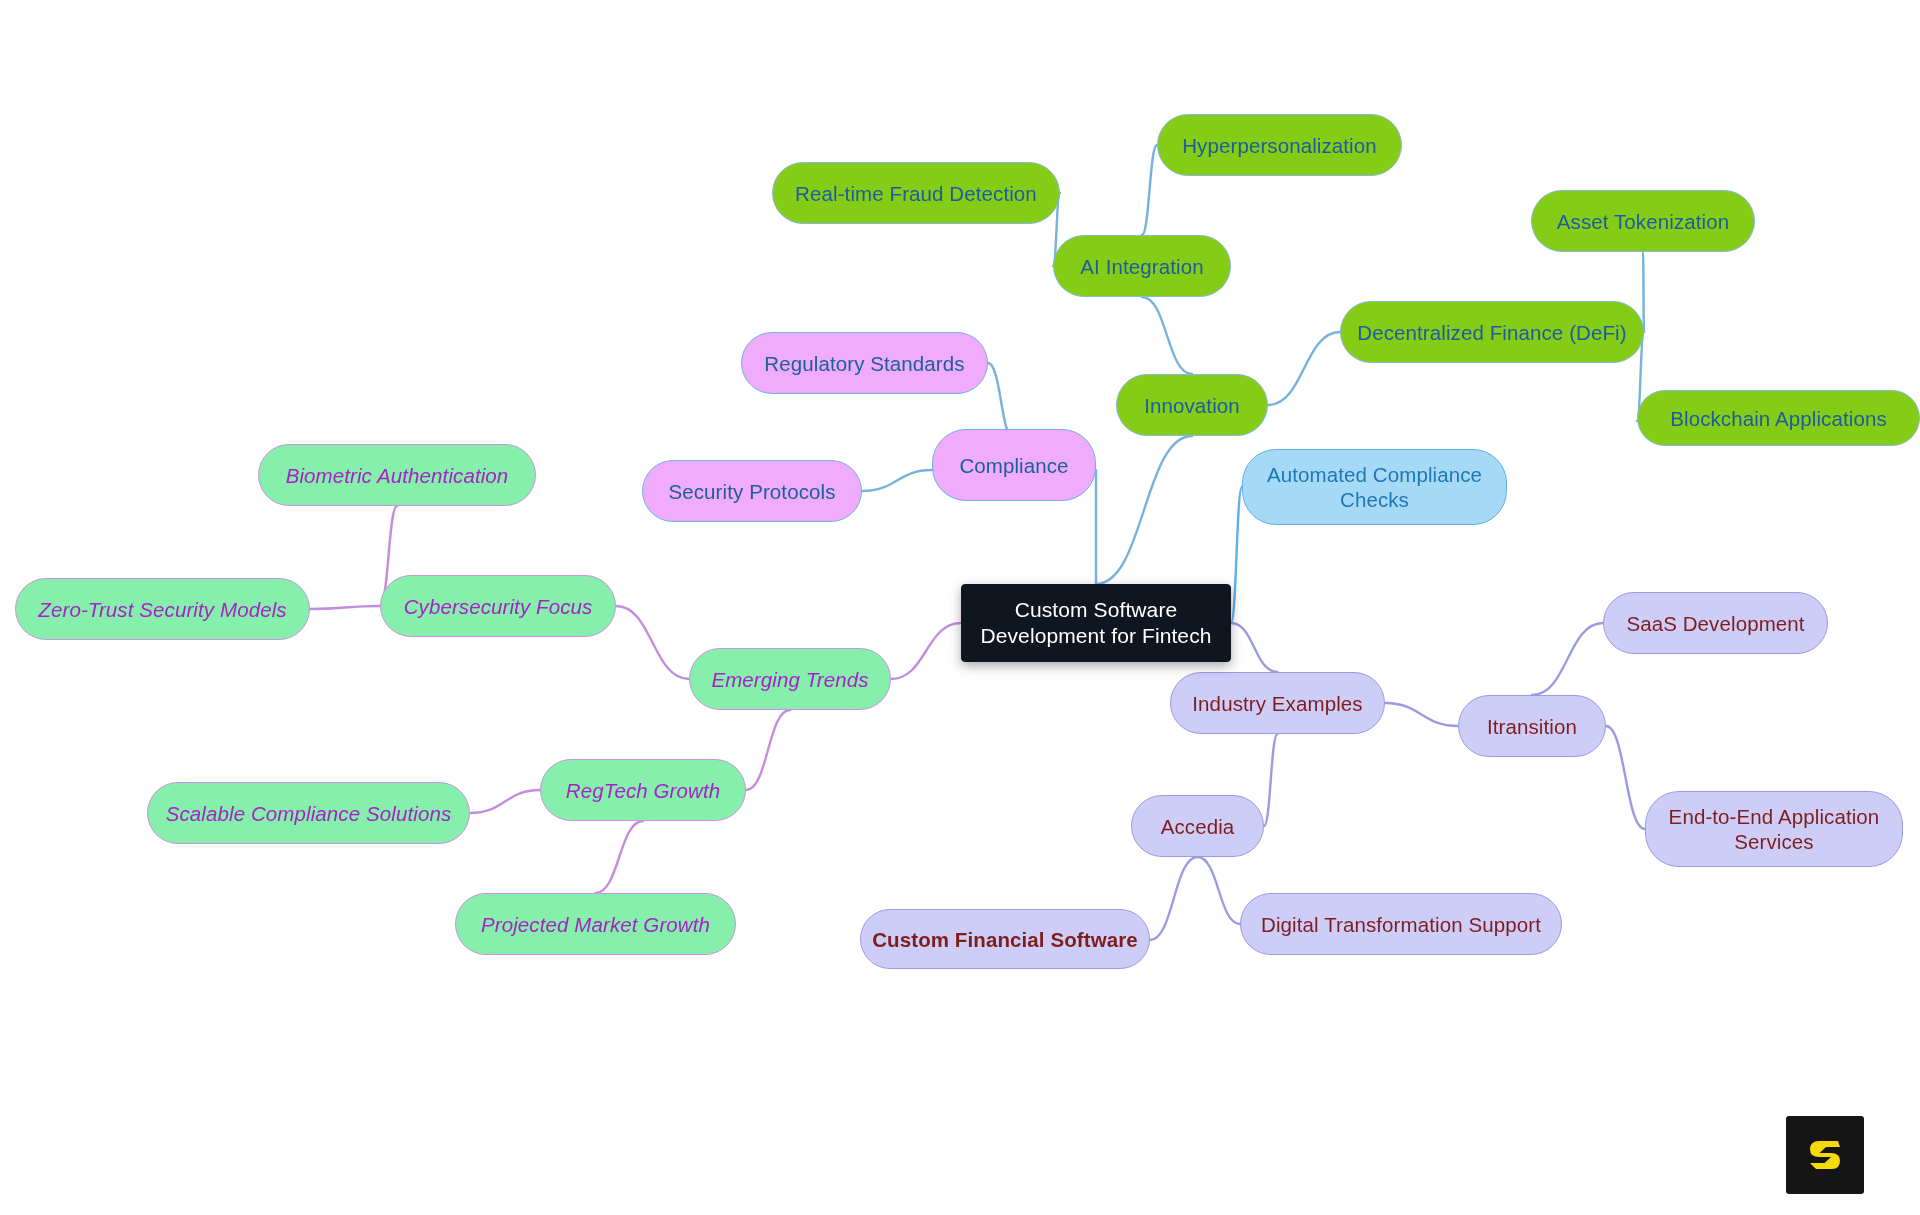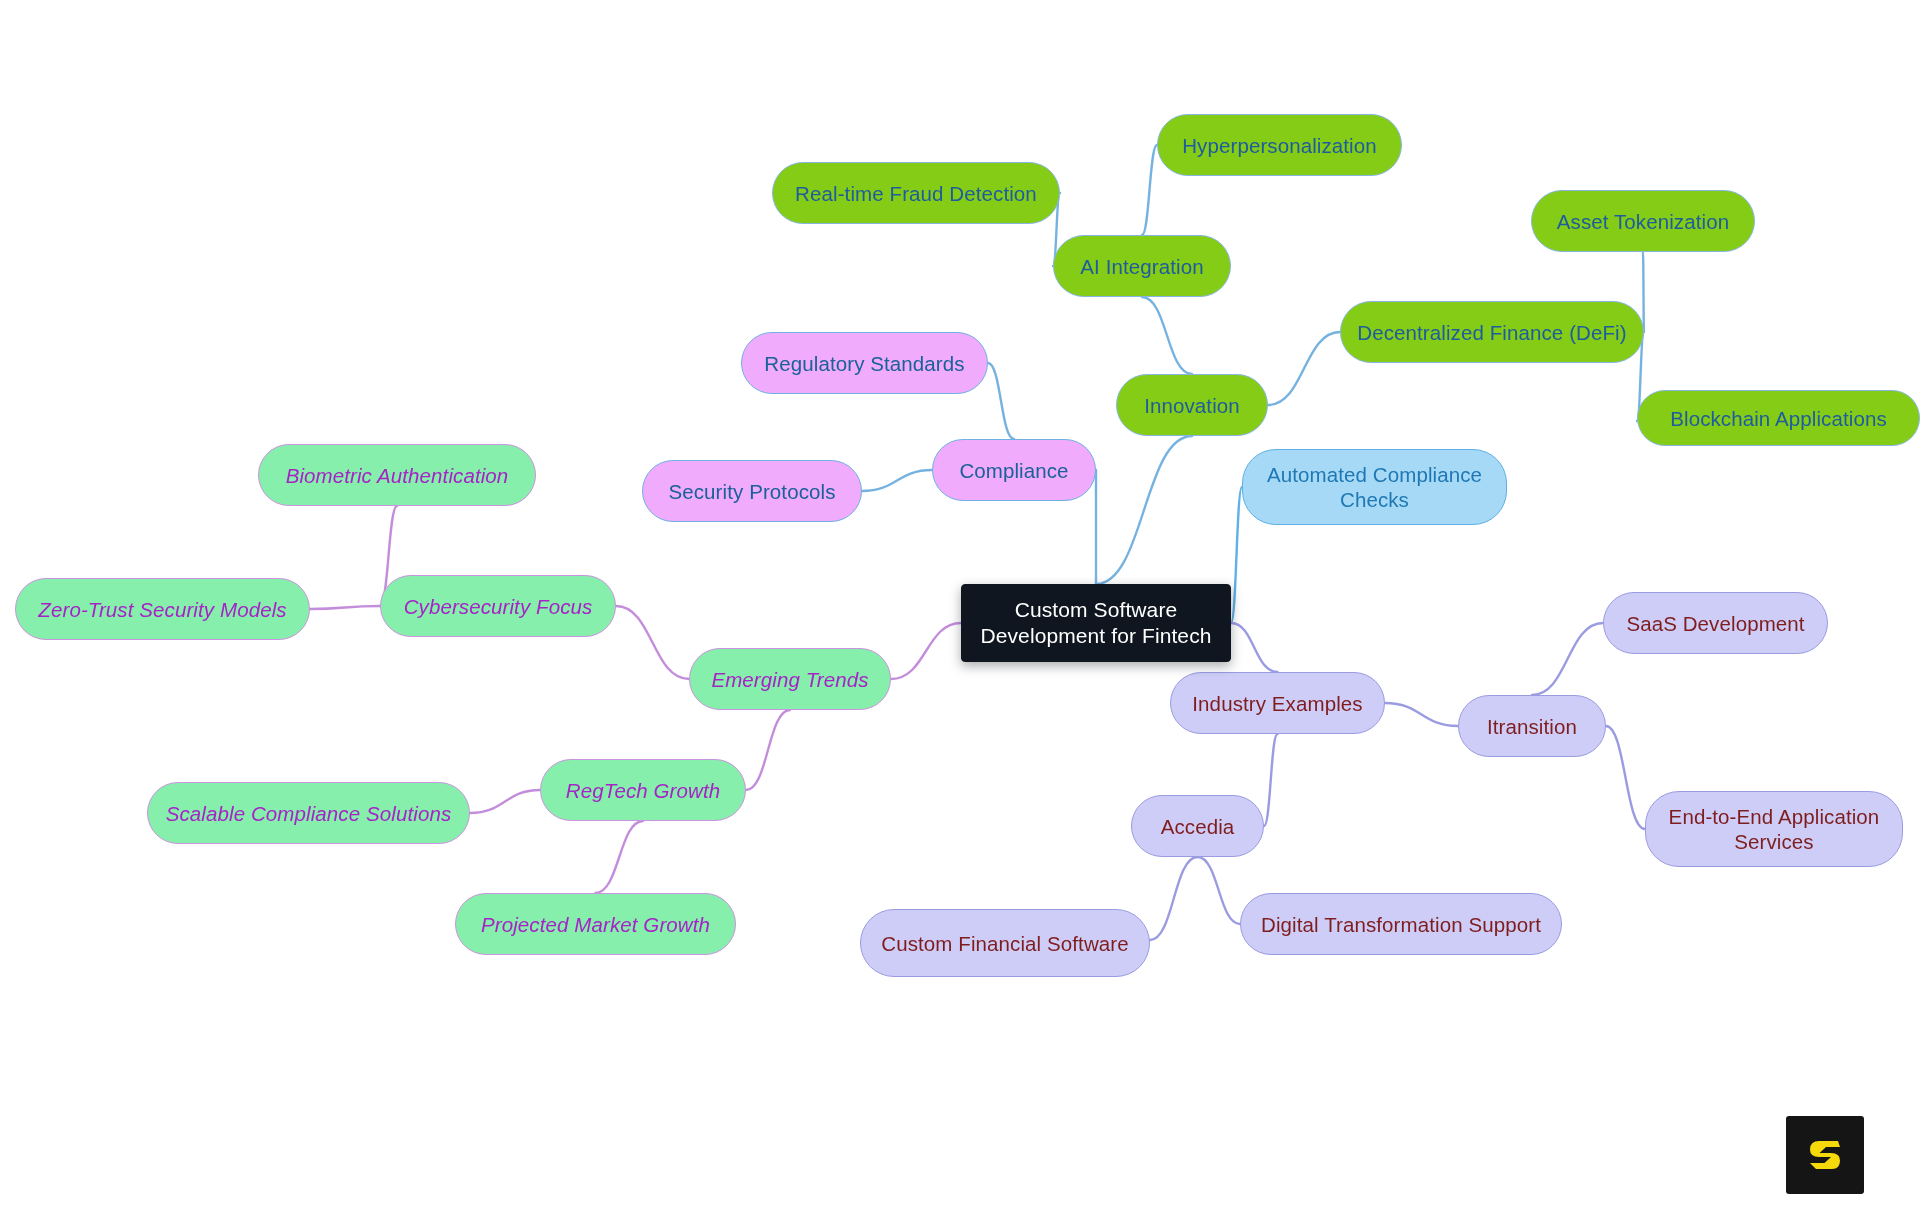--- a/index.html
+++ b/index.html
@@ -148,38 +148,38 @@
 Development for Fintech</span></div>
       <div class="node blue" style="left: 772px; top: 162px; width: 288px; height: 62px;"><span class="node-label">Real-time Fraud Detection</span></div>
       <div class="node blue" style="left: 1157px; top: 114px; width: 245px; height: 62px;"><span class="node-label">Hyperpersonalization</span></div>
       <div class="node blue" style="left: 1053px; top: 235px; width: 178px; height: 62px;"><span class="node-label">AI Integration</span></div>
       <div class="node blue" style="left: 1531px; top: 190px; width: 224px; height: 62px;"><span class="node-label">Asset Tokenization</span></div>
       <div class="node blue" style="left: 1340px; top: 301px; width: 304px; height: 62px;"><span class="node-label">Decentralized Finance (DeFi)</span></div>
       <div class="node blue" style="left: 1637px; top: 390px; width: 283px; height: 56px;"><span class="node-label">Blockchain Applications</span></div>
       <div class="node blue-strong" style="left: 741px; top: 332px; width: 247px; height: 62px;"><span class="node-label">Regulatory Standards</span></div>
       <div class="node blue" style="left: 1116px; top: 374px; width: 152px; height: 62px;"><span class="node-label">Innovation</span></div>
       <div class="node blue-strong" style="left: 642px; top: 460px; width: 220px; height: 62px;"><span class="node-label">Security Protocols</span></div>
-      <div class="node blue-strong" style="left: 932px; top: 439px; width: 164px; height: 62px; justify-content: center;"><span class="node-label">Compliance</span></div>
+      <div class="node blue-strong" style="left: 932px; top: 429px; width: 164px; height: 72px; justify-content: center;"><span class="node-label">Compliance</span></div>
       <div class="node cyan" style="left: 1242px; top: 449px; width: 265px; height: 76px;"><span class="node-label">Automated Compliance
 Checks</span></div>
       <div class="node pink" style="left: 258px; top: 444px; width: 278px; height: 62px;"><span class="node-label">Biometric Authentication</span></div>
       <div class="node pink" style="left: 15px; top: 578px; width: 295px; height: 62px;"><span class="node-label">Zero-Trust Security Models</span></div>
       <div class="node pink" style="left: 380px; top: 575px; width: 236px; height: 62px;"><span class="node-label">Cybersecurity Focus</span></div>
       <div class="node pink" style="left: 689px; top: 648px; width: 202px; height: 62px;"><span class="node-label">Emerging Trends</span></div>
       <div class="node purple" style="left: 1603px; top: 592px; width: 225px; height: 62px;"><span class="node-label">SaaS Development</span></div>
       <div class="node purple" style="left: 1170px; top: 672px; width: 215px; height: 62px;"><span class="node-label">Industry Examples</span></div>
       <div class="node purple" style="left: 1458px; top: 695px; width: 148px; height: 62px;"><span class="node-label">Itransition</span></div>
       <div class="node pink" style="left: 540px; top: 759px; width: 206px; height: 62px;"><span class="node-label">RegTech Growth</span></div>
       <div class="node pink" style="left: 147px; top: 782px; width: 323px; height: 62px;"><span class="node-label">Scalable Compliance Solutions</span></div>
       <div class="node purple" style="left: 1131px; top: 795px; width: 133px; height: 62px;"><span class="node-label">Accedia</span></div>
       <div class="node purple" style="left: 1645px; top: 791px; width: 258px; height: 76px;"><span class="node-label">End-to-End Application
 Services</span></div>
       <div class="node purple" style="left: 1240px; top: 893px; width: 322px; height: 62px;"><span class="node-label">Digital Transformation Support</span></div>
       <div class="node pink" style="left: 455px; top: 893px; width: 281px; height: 62px;"><span class="node-label">Projected Market Growth</span></div>
-      <div class="node purple" style="left: 860px; top: 909px; width: 290px; height: 68px;"><span class="node-label">Custom Financial Software</span></div>
+      <div class="node purple" style="left: 860px; top: 909px; width: 290px; height: 60px; font-weight: bold;"><span class="node-label">Custom Financial Software</span></div>
     </div>
 
   <div id="watermark-logo">
     <svg width="46" height="46" viewBox="0 0 46 46">
       <path d="M36 9 H17 Q8 9 8 17.5 Q8 25 17 25 H29 L22.5 31 H8 L14 37 H30 Q38 37 38 28.5 Q38 21 29 21 H17.5 L24 15 H38 Z" fill="#f5d90a"></path>
     </svg>
   </div>
 
 </div>
 

